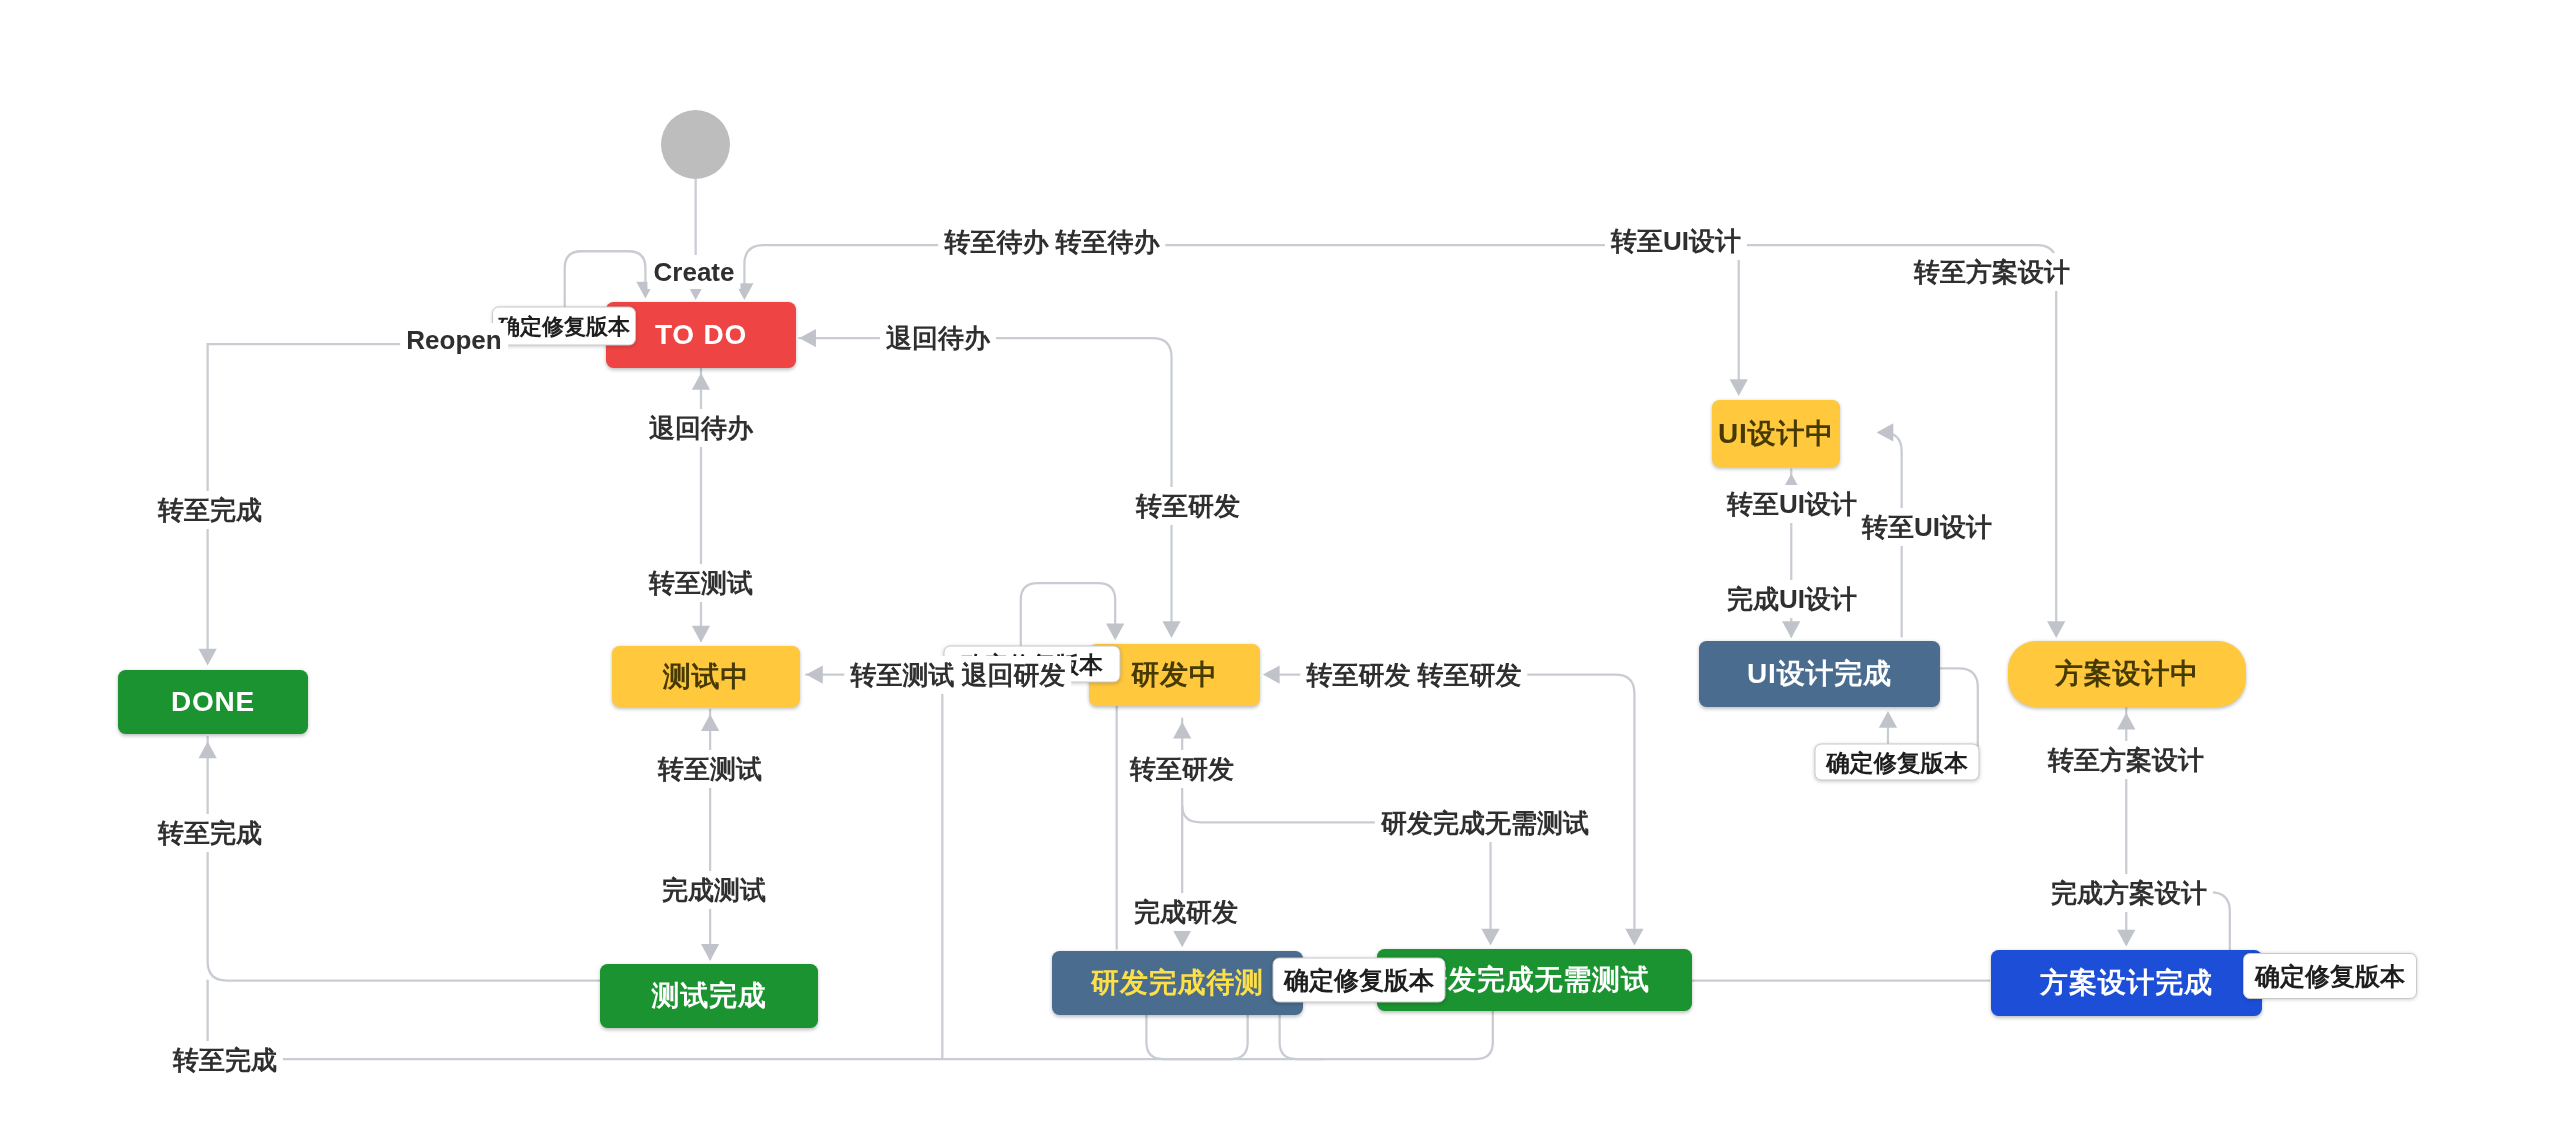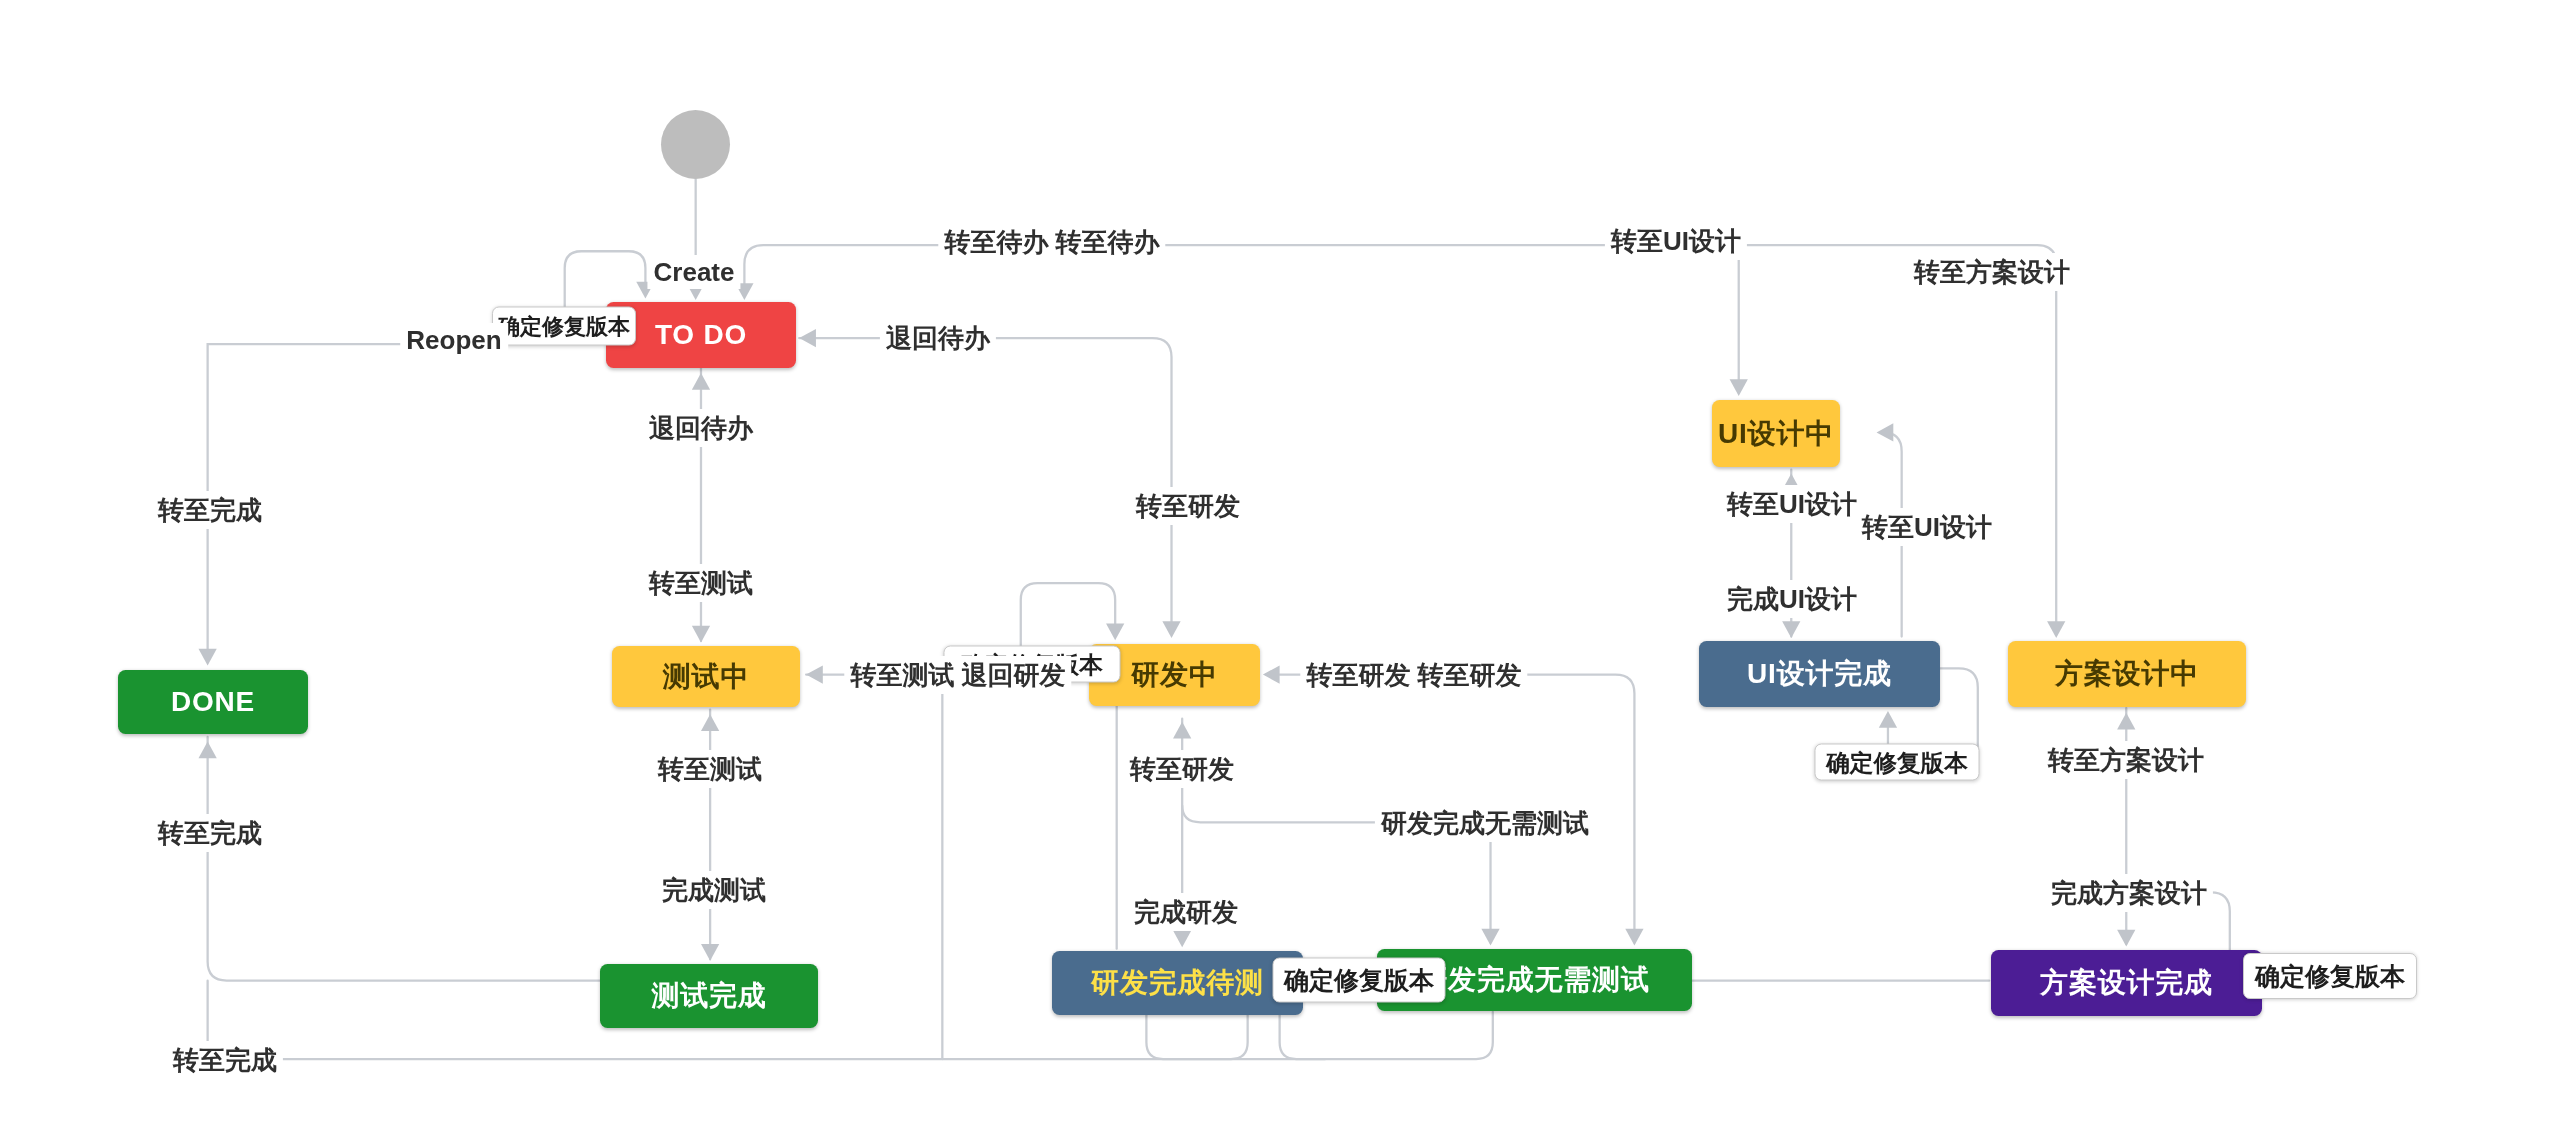--- a/index.html
+++ b/index.html
@@ -78,25 +78,25 @@
       <polygon points="2780,1221 2804,1221 2792,1243" fill="#c0c4ca"></polygon>
       <polygon points="260,996 284,996 272,974" fill="#c0c4ca"></polygon>
     </svg>
     <div class="start-circle" style="left: 661px; top: 110px; height: 69px; width: 69px; background: rgb(189, 189, 189);"></div>
     <div class="node" style="left: 606px; top: 302px; width: 190px; height: 66px; background: #ef4444; color: rgb(255, 255, 255);">TO DO</div>
     <div class="node" style="left: 1712px; top: 400px; width: 128px; height: 67px; background: rgb(255, 200, 61); color: rgb(70, 58, 2);">UI设计中</div>
     <div class="node" style="left: 118px; top: 670px; width: 190px; height: 64px; background: rgb(26, 147, 48); color: rgb(255, 255, 255);">DONE</div>
     <div class="node" style="left: 612px; top: 646px; width: 188px; height: 61px; background: rgb(255, 200, 61); color: rgb(70, 58, 2);">测试中</div>
     <div class="node" style="left: 1089px; top: 644px; width: 171px; height: 62px; background: rgb(255, 200, 61); color: rgb(70, 58, 2);">研发中</div>
     <div class="node" style="left: 1699px; top: 641px; width: 241px; height: 66px; background: rgb(74, 108, 142); color: rgb(255, 255, 255);">UI设计完成</div>
-    <div class="node" style="left: 2008px; top: 641px; width: 238px; height: 66px; background: rgb(255, 200, 61); color: rgb(70, 58, 2);">方案设计中</div>
+    <div class="node" style="left: 2008px; top: 641px; width: 238px; height: 66px; background: rgb(255, 200, 61); color: rgb(70, 58, 2); border-radius: 28px;">方案设计中</div>
     <div class="node" style="left: 600px; top: 964px; width: 218px; height: 64px; background: rgb(26, 147, 48); color: rgb(255, 255, 255);">测试完成</div>
     <div class="node" style="left: 1052px; top: 951px; width: 251px; height: 64px; background: rgb(74, 108, 142); color: #fde047;">研发完成待测</div>
     <div class="node" style="left: 1377px; top: 949px; width: 315px; height: 62px; background: rgb(26, 147, 48); color: rgb(255, 255, 255);">研发完成无需测试</div>
-    <div class="node" style="left: 1991px; top: 950px; width: 271px; height: 66px; background: #4c1d95; color: rgb(255, 255, 255); font-family: Liberation Serif, serif;">方案设计完成</div>
+    <div class="node" style="left: 1991px; top: 950px; width: 271px; height: 66px; background: #1d4ed8; color: rgb(255, 255, 255); font-family: Liberation Serif, serif;">方案设计完成</div>
     <div class="boxed-label" style="left: 564px; top: 326px; width: 142px; height: 37px; font-size: 22px;">确定修复版本</div>
     <div class="boxed-label" style="left: 1032px; top: 664px; width: 175px; height: 35px; font-size: 23.6px;">确定修复版本</div>
     <div class="boxed-label" style="left: 1897px; top: 762px; width: 163px; height: 35px; font-size: 23.6px;">确定修复版本</div>
     <div class="boxed-label" style="left: 1359px; top: 980px; width: 171px; height: 43px; font-size: 25px;">确定修复版本</div>
     <div class="boxed-label" style="left: 2330px; top: 976px; width: 172px; height: 44px; font-size: 25px;">确定修复版本</div>
     <div class="edge-label" style="left: 694px; top: 272px;">Create</div>
     <div class="edge-label overlay" style="left: 454px; top: 340px;">Reopen</div>
     <div class="edge-label" style="left: 1016px; top: 242px; margin-left: 36px;">转至待办 转至待办</div>
     <div class="edge-label" style="left: 938px; top: 338px;">退回待办</div>
     <div class="edge-label" style="left: 701px; top: 428px;">退回待办</div>

